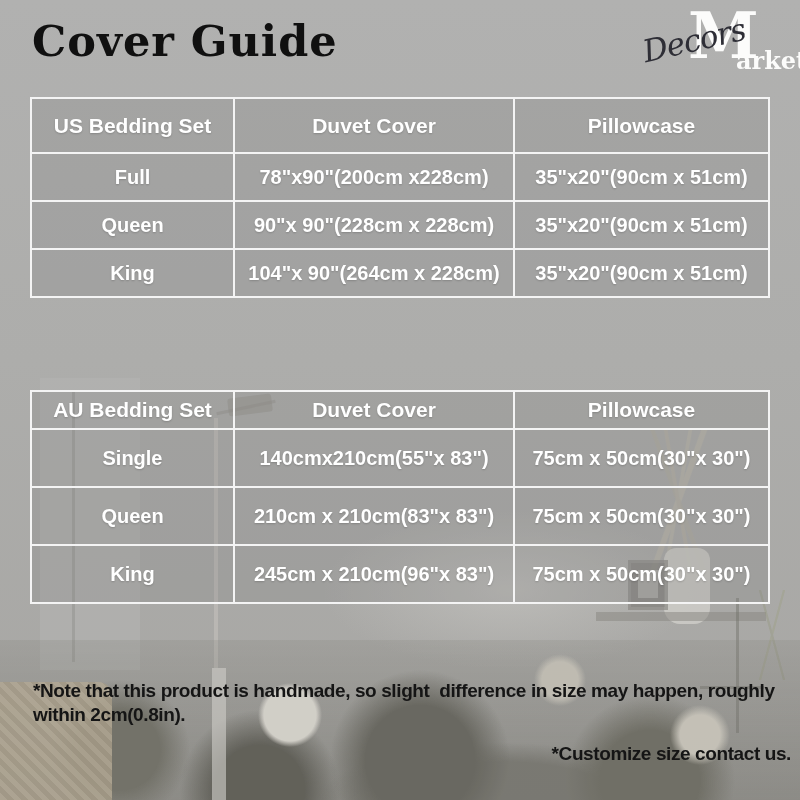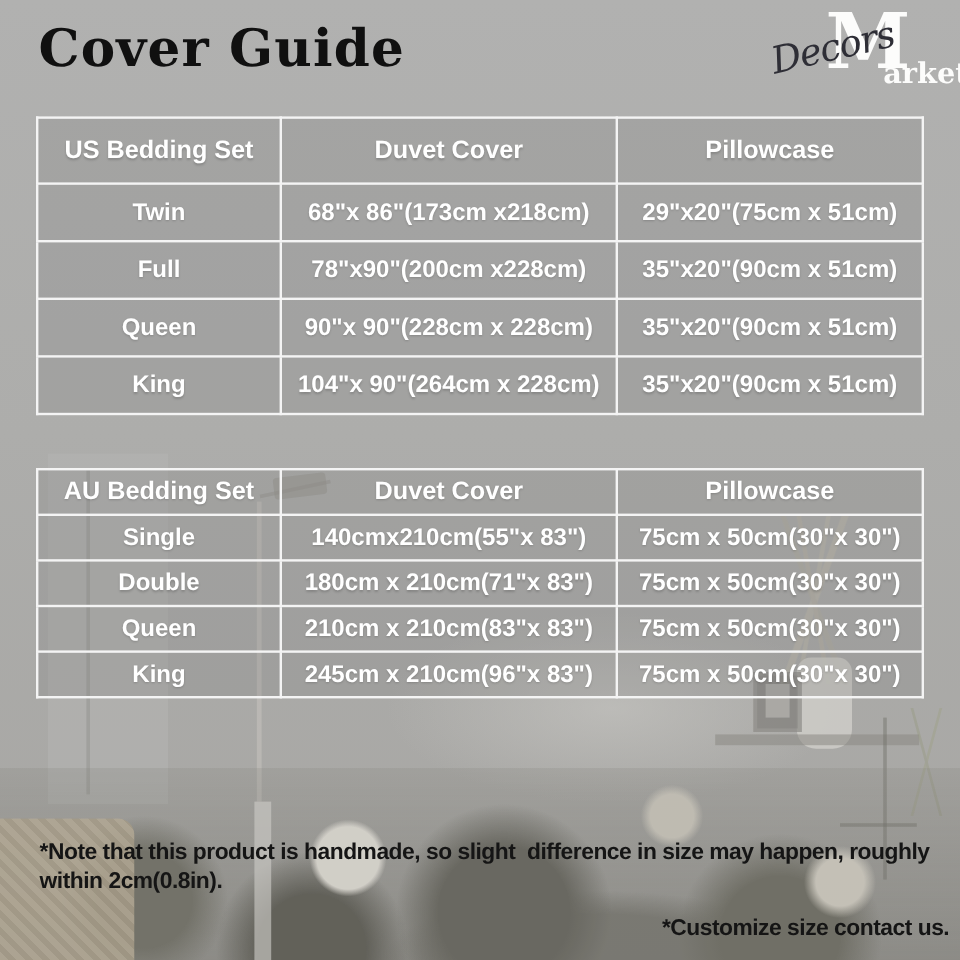--- a/index.html
+++ b/index.html
@@ -93,24 +93,24 @@
     border:2px solid #f4f4f4;
     background:rgba(125,125,125,.22);
     color:#ffffff; text-align:center; vertical-align:middle;
     text-shadow:0 1px 2px rgba(0,0,0,.18);
   }
   .size-table th { font-size:21px; font-weight:700; }
   .size-table td { font-size:20px; font-weight:700; }
   #us-table tr.hdr { height:55px;border-radius:11px; }
   #us-table tr.row { height:48px; }
   #au-table tr.hdr { height:38px; }
-  #au-table tr.row { height:38px;padding-left:20px; }
-
-  
-  .notes { position:absolute; z-index:3; left:33px; top:679px; width:758px;margin-top:20px; }
+  #au-table tr.row { height:58px;padding-left:20px; }
+
+  
+  .notes { position:absolute; z-index:3; left:33px; top:679px; width:758px; }
   .note {
     font-family:"Liberation Sans", sans-serif; font-weight:700;
     font-size:19px; letter-spacing:-0.4px; line-height:1.28;
     color:#151515; white-space:pre-wrap;
   }
   .note + .note { margin-top:14px;text-align:right; }
 </style>
 </head>
 <body>
 
@@ -147,25 +147,20 @@
     </colgroup>
   <thead>
     <tr class="hdr">
       <th>US Bedding Set</th>
       <th>Duvet Cover</th>
       <th>Pillowcase</th>
     </tr>
   </thead>
   <tbody>
     <tr class="row">
-      <td>Twin</td>
-      <td>68"x 86"(173cm x218cm)</td>
-      <td>29"x20"(75cm x 51cm)</td>
-    </tr>
-    <tr class="row">
       <td>Full</td>
       <td>78"x90"(200cm x228cm)</td>
       <td>35"x20"(90cm x 51cm)</td>
     </tr>
     <tr class="row">
       <td>Queen</td>
       <td>90"x 90"(228cm x 228cm)</td>
       <td>35"x20"(90cm x 51cm)</td>
     </tr>
     <tr class="row">
@@ -189,25 +184,20 @@
       <th>Pillowcase</th>
     </tr>
   </thead>
   <tbody>
     <tr class="row">
       <td>Single</td>
       <td>140cmx210cm(55"x 83")</td>
       <td>75cm x 50cm(30"x 30")</td>
     </tr>
     <tr class="row">
-      <td>Double</td>
-      <td>180cm x 210cm(71"x 83")</td>
-      <td>75cm x 50cm(30"x 30")</td>
-    </tr>
-    <tr class="row">
       <td>Queen</td>
       <td>210cm x 210cm(83"x 83")</td>
       <td>75cm x 50cm(30"x 30")</td>
     </tr>
     <tr class="row">
       <td>King</td>
       <td>245cm x 210cm(96"x 83")</td>
       <td>75cm x 50cm(30"x 30")</td>
     </tr>
   </tbody>

